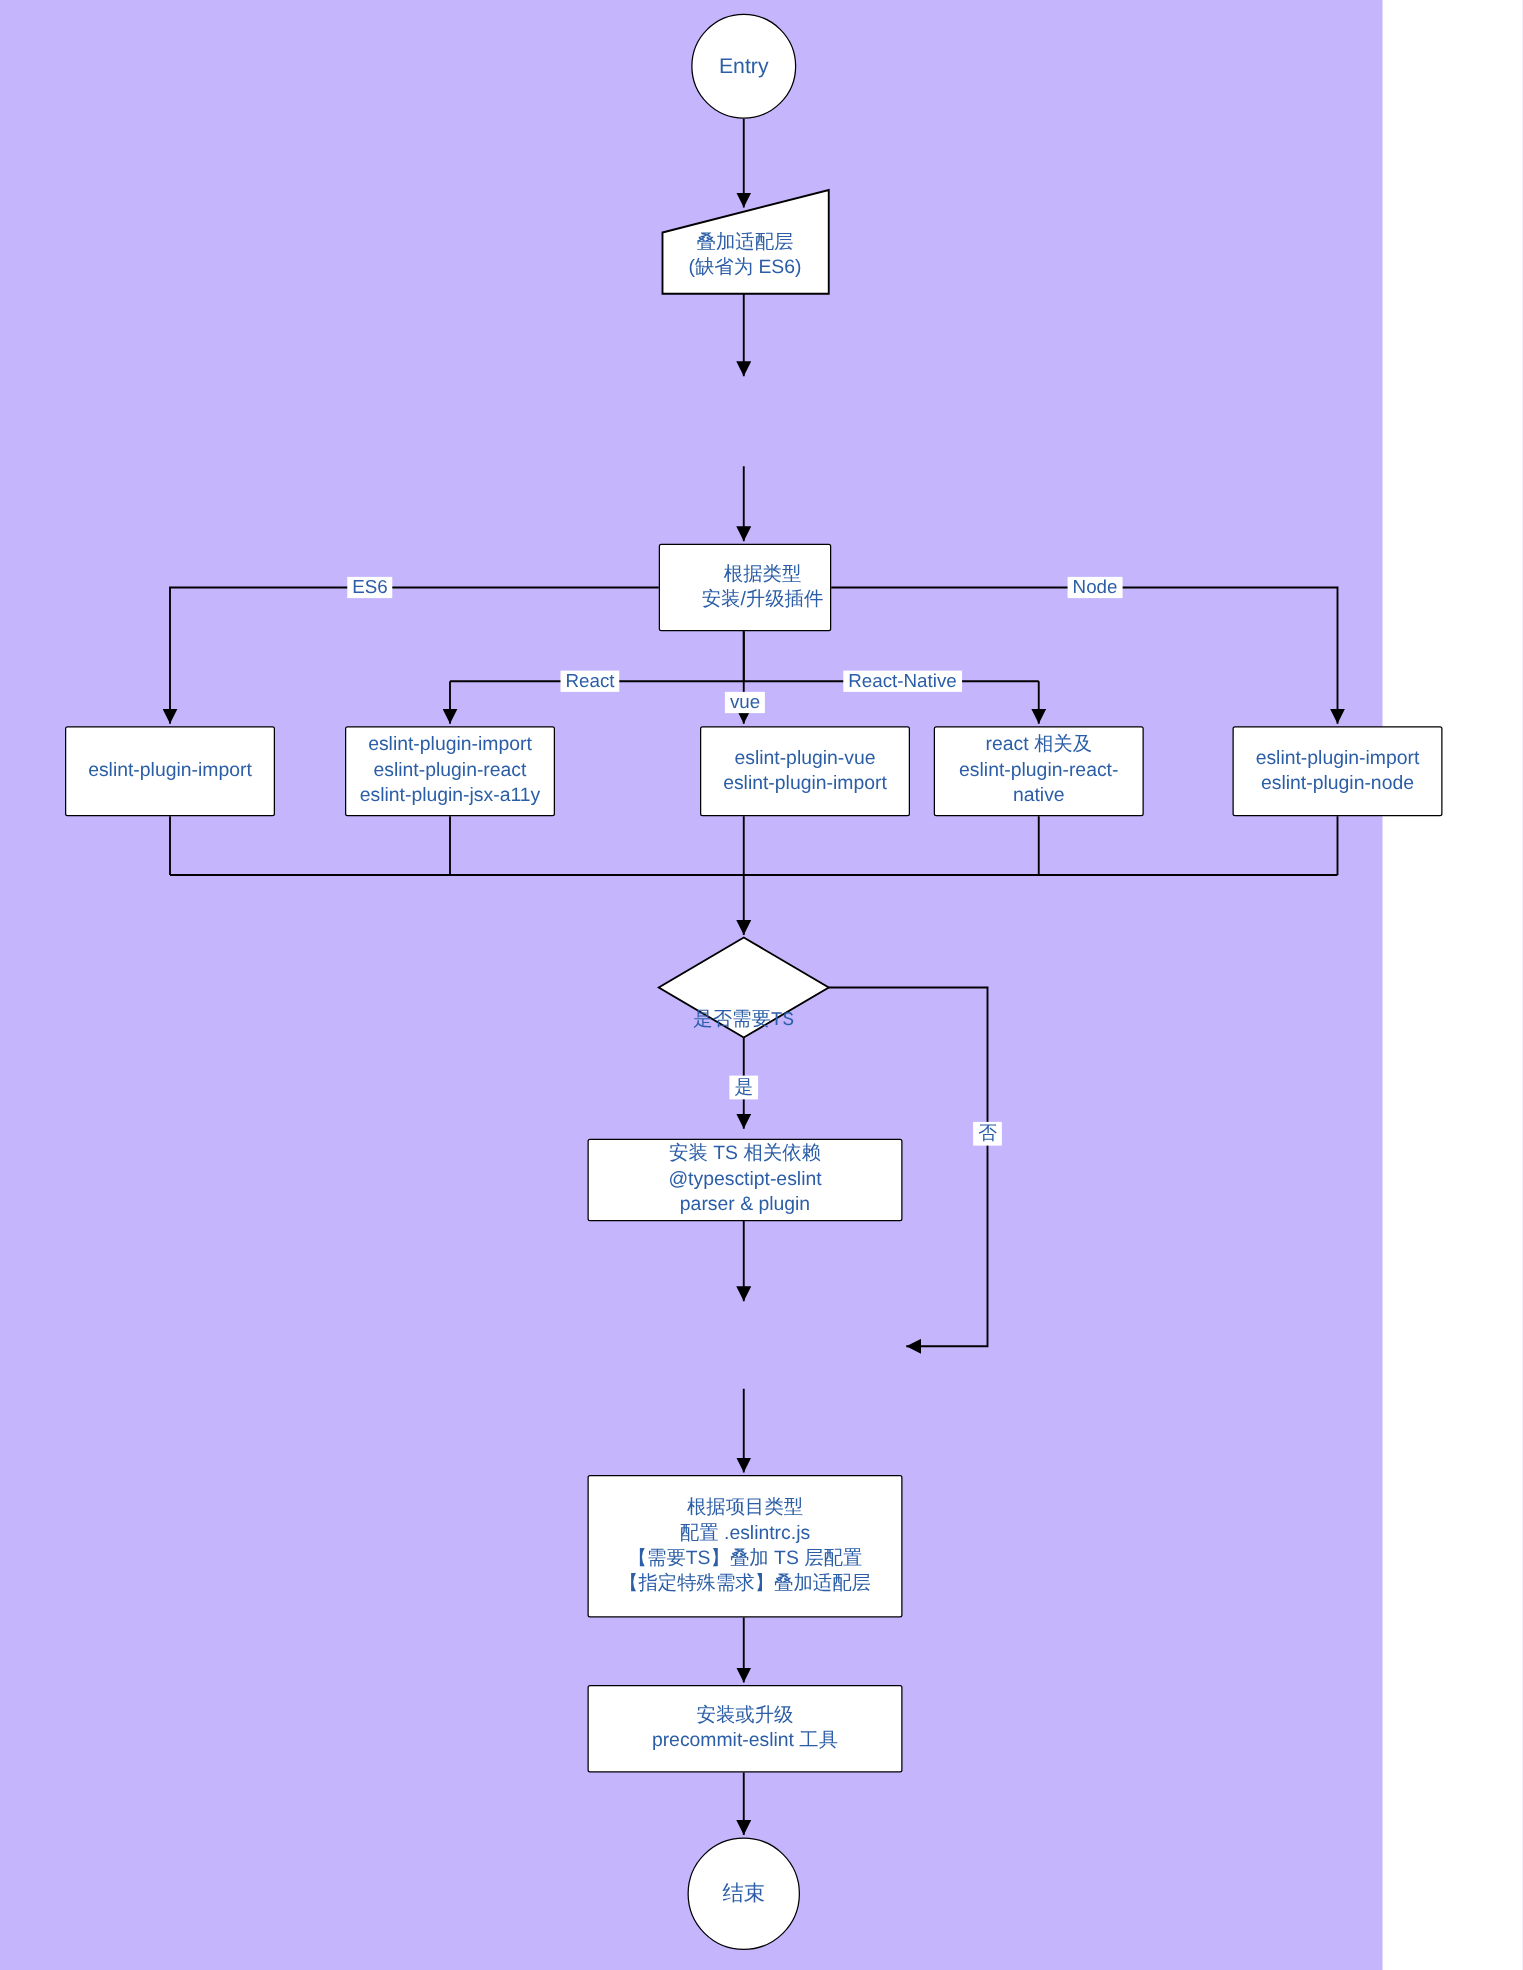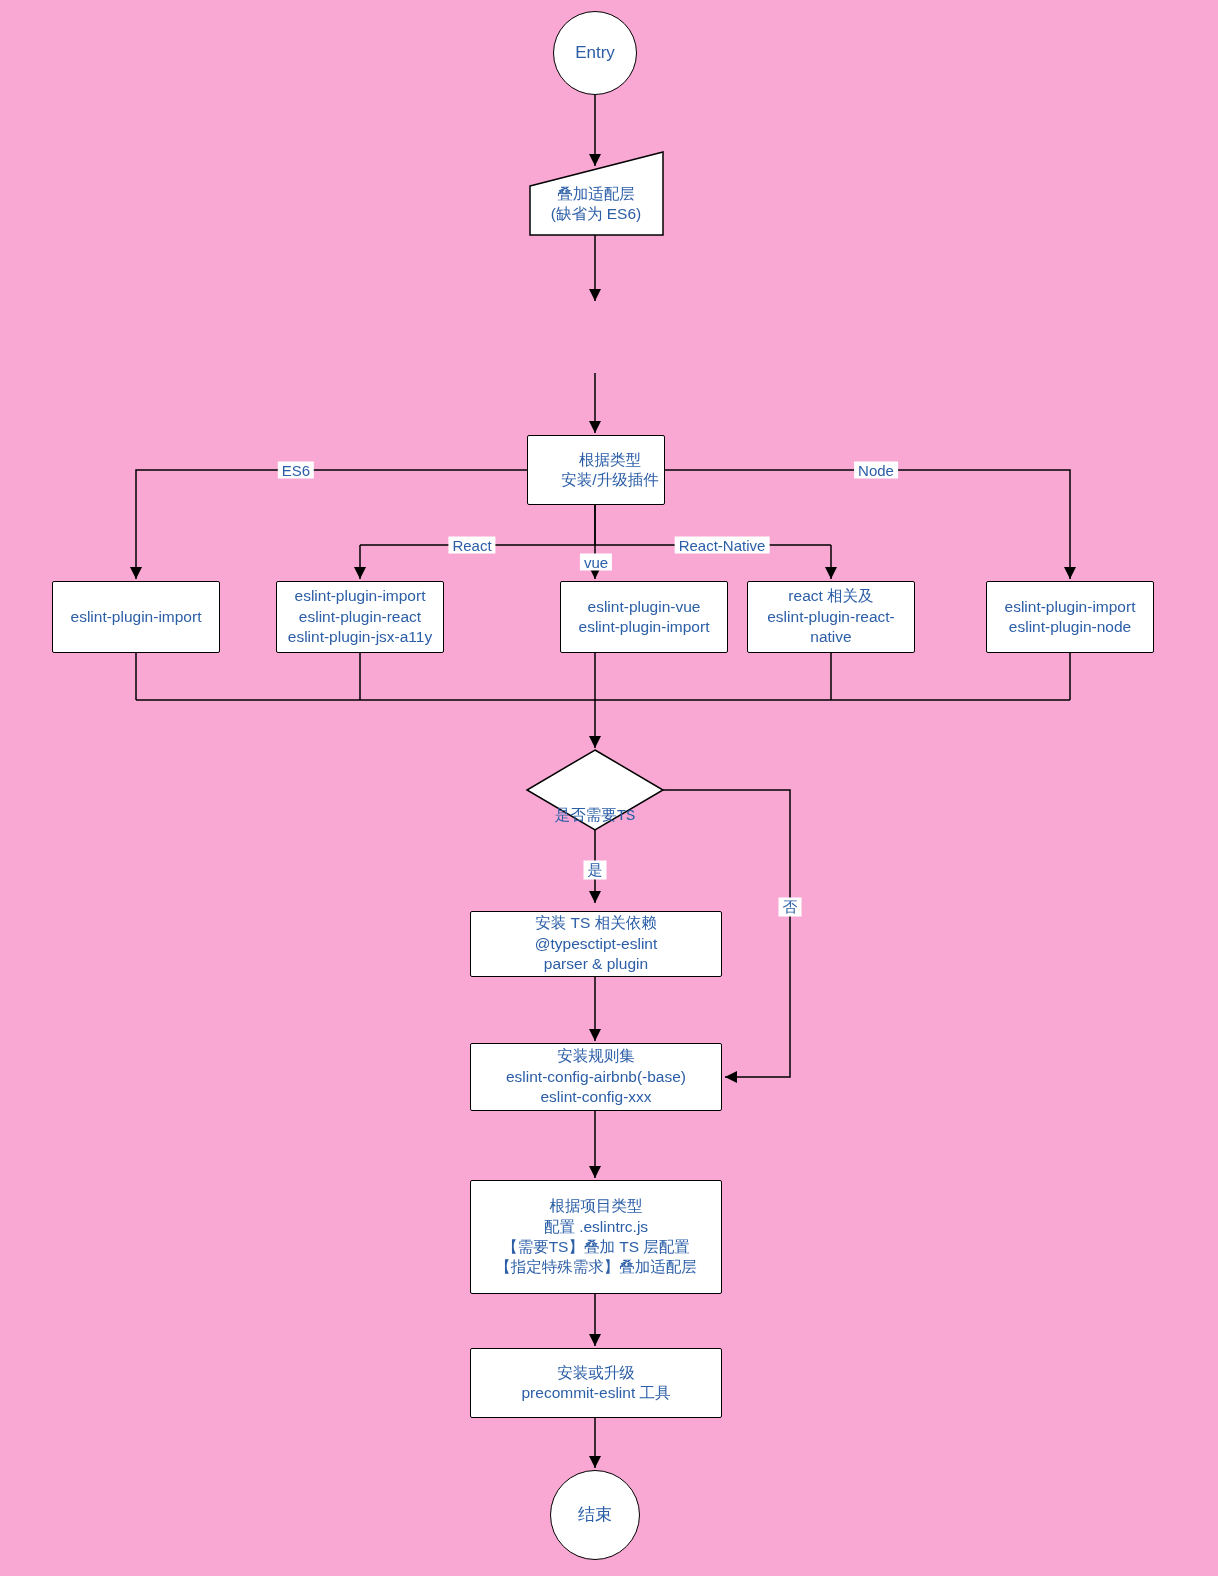--- a/index.html
+++ b/index.html
@@ -1,16 +1,16 @@
 <!DOCTYPE html>
 <html><head>
 <meta charset="utf-8">
 <style>
   html,body{margin:0;padding:0;background:#ffffff;}
-  .canvas{position:relative;width:1218px;height:1576px;background:#f9a8d4;
+  .canvas{position:relative;width:1106px;height:1576px;background:#c4b5fd;
           font-family:"Liberation Sans","DejaVu Sans",sans-serif;color:#2b5ea7;}
   svg.layer{position:absolute;left:0;top:0;}
   .node{position:absolute;display:flex;align-items:center;justify-content:center;
         text-align:center;white-space:pre-line;font-size:15.5px;line-height:1.32;
         color:#2b5ea7;box-sizing:border-box;}
   .rect{background:#ffffff;border:1.5px solid #000000;border-radius:2px;}
   .circle{background:#ffffff;border:1.5px solid #000000;border-radius:50%;font-size:17px;}
   .overlay{background:transparent;border:none;}
   .edge-label{position:absolute;transform:translate(-50%,-50%);background:#ffffff;
               padding:0 4px;font-size:15px;color:#2b5ea7;white-space:nowrap;z-index:3;}
@@ -97,25 +97,20 @@
   <div class="node overlay" style="left:520px;top:796px;width:150px;height:40px;font-family:Liberation Mono, monospace;">
     <span>是否需要TS</span>
   </div>
 
   <div class="node rect" style="left:470px;top:911px;width:252px;height:66px;">
     <span>安装 TS 相关依赖
 @typesctipt-eslint
 parser &amp; plugin</span>
   </div>
 
-  <div class="node rect" style="left:470px;top:1043px;width:252px;height:68px;">
-    <span>安装规则集
-eslint-config-airbnb(-base)
-eslint-config-xxx</span>
-  </div>
 
   <div class="node rect" style="left:470px;top:1180px;width:252px;height:114px;">
     <span>根据项目类型
 配置 .eslintrc.js
 【需要TS】叠加 TS 层配置
 【指定特殊需求】叠加适配层</span>
   </div>
 
   <div class="node rect" style="left:470px;top:1348px;width:252px;height:70px;">
     <span>安装或升级

